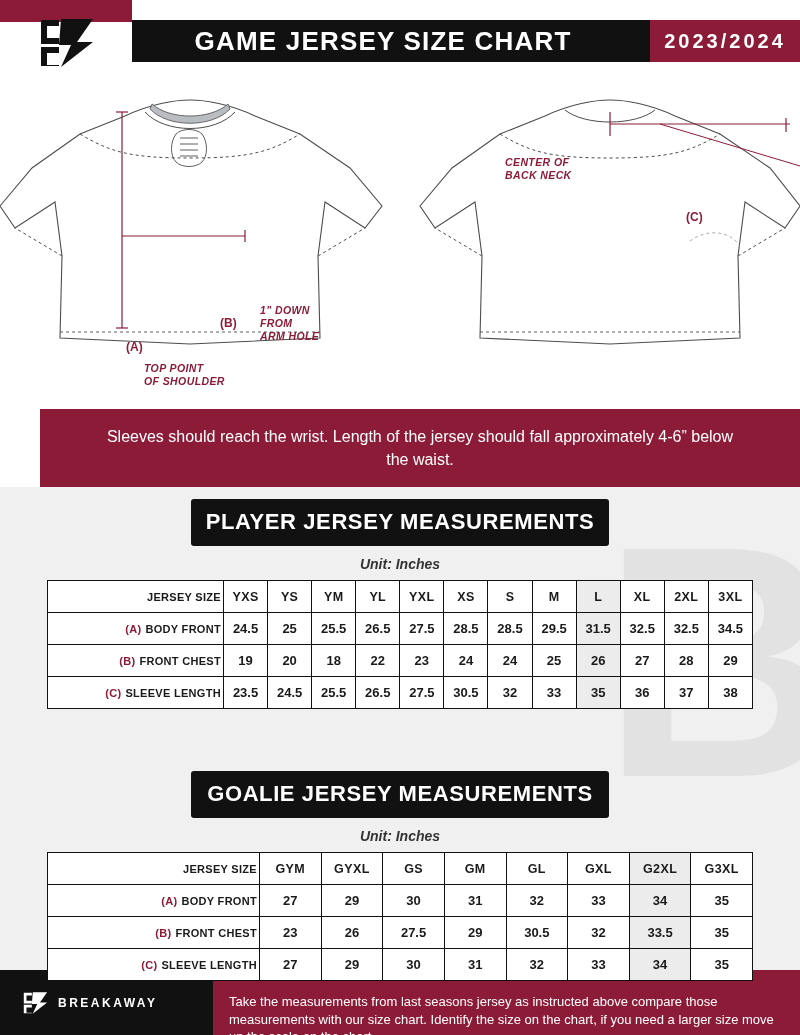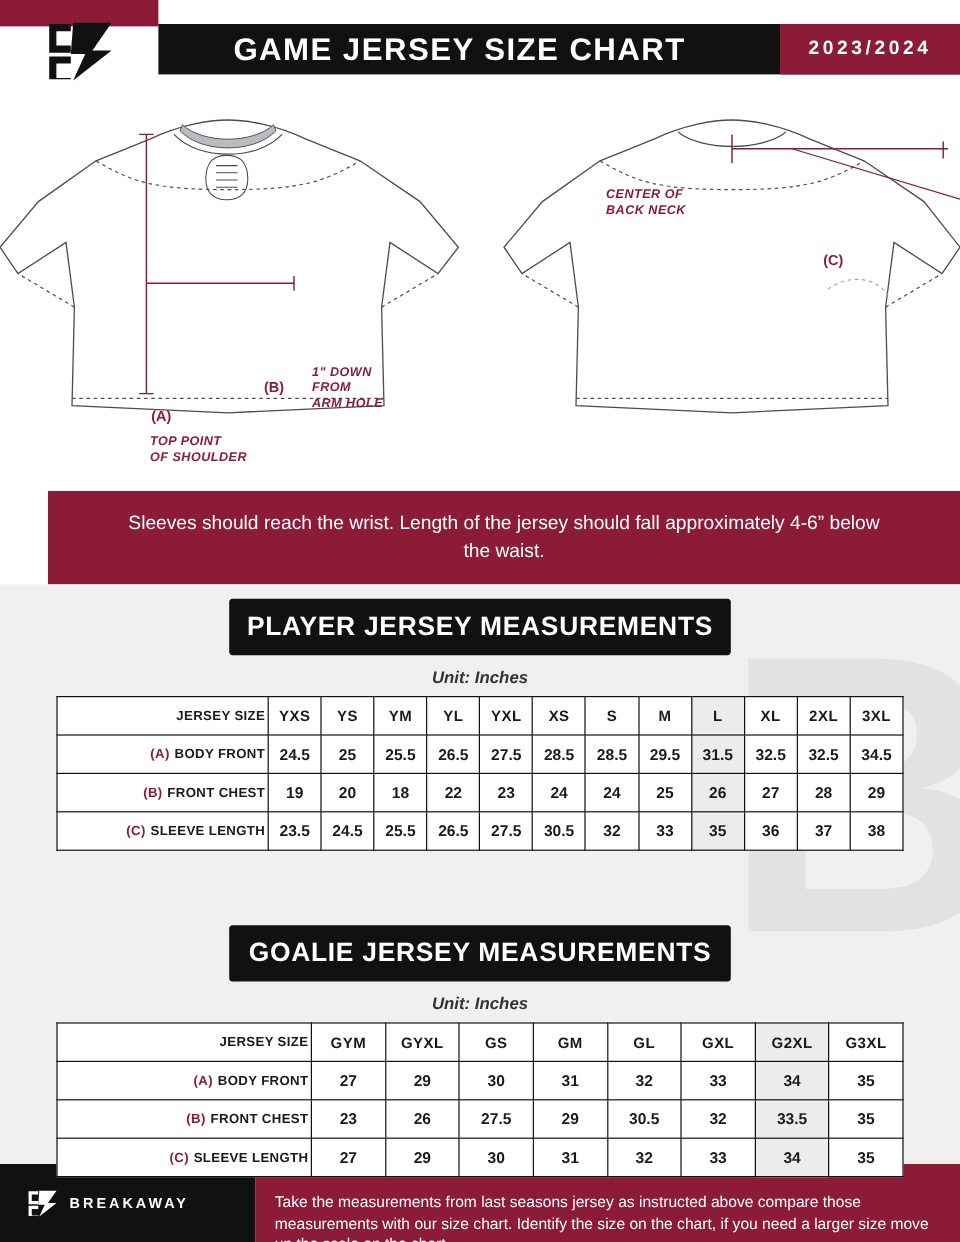--- a/index.html
+++ b/index.html
@@ -45,21 +45,21 @@
     font-weight:bold;
     letter-spacing:1.2px;
     text-align:center;
     padding-left:20px;
   }
   .season {
     width:150px;
     height:42px;
     background:#8c1b37;
     color:#ffffff;
-    font-size:16px;
+    font-size:20px;
     font-weight:bold;
     letter-spacing:3px;
     display:flex; align-items:center; justify-content:center;
   }
 
   
   .diagram {
     position:relative;
     height:333px;
     background:#ffffff;
@@ -259,21 +259,21 @@
     <g stroke="#8c1b37" stroke-width="1.2">
       <line x1="610" y1="36" x2="610" y2="60"></line>
       <line x1="610" y1="48" x2="790" y2="48"></line>
       <line x1="786" y1="42" x2="786" y2="56"></line>
       <line x1="660" y1="48" x2="800" y2="90" stroke-width="1"></line>
     </g>
   </svg>
 
   <div class="note" style="left:505px; top:80px;">CENTER OF<br>BACK NECK</div>
   <div class="note" style="left:260px; top:228px;">1" DOWN<br>FROM<br>ARM HOLE</div>
-  <div class="note" style="left:125px; top:286px;font-style:italic;">TOP POINT<br>OF SHOULDER</div>
+  <div class="note" style="left:144px; top:286px;font-style:italic;">TOP POINT<br>OF SHOULDER</div>
   <div class="marker" style="left:126px; top:264px;">(A)</div>
   <div class="marker" style="left:220px; top:240px;">(B)</div>
   <div class="marker" style="left:686px; top:134px;">(C)</div>
 </div>
 
 <div class="banner">Sleeves should reach the wrist. Length of the jersey should fall approximately 4-6” below the waist.</div>
 
 <div class="tables-wrap">
   <div class="watermark">B</div>
 

